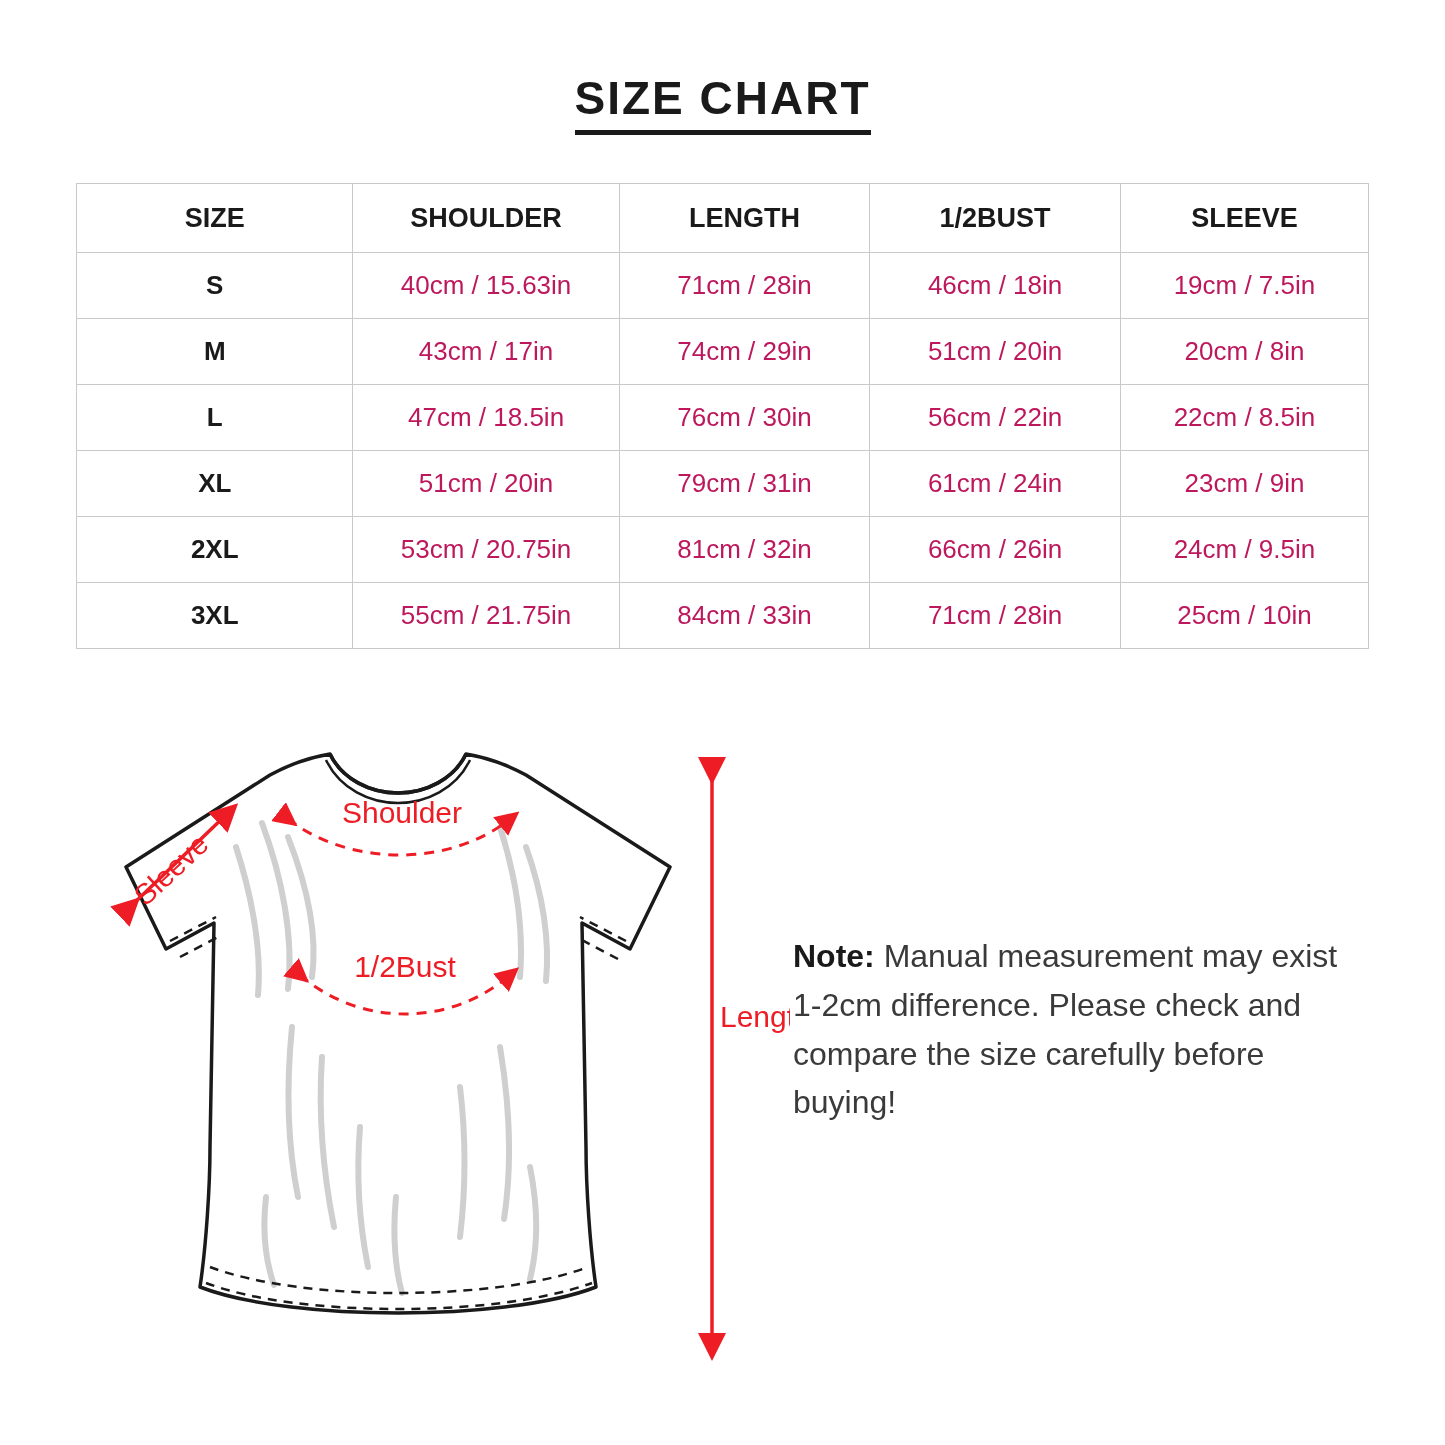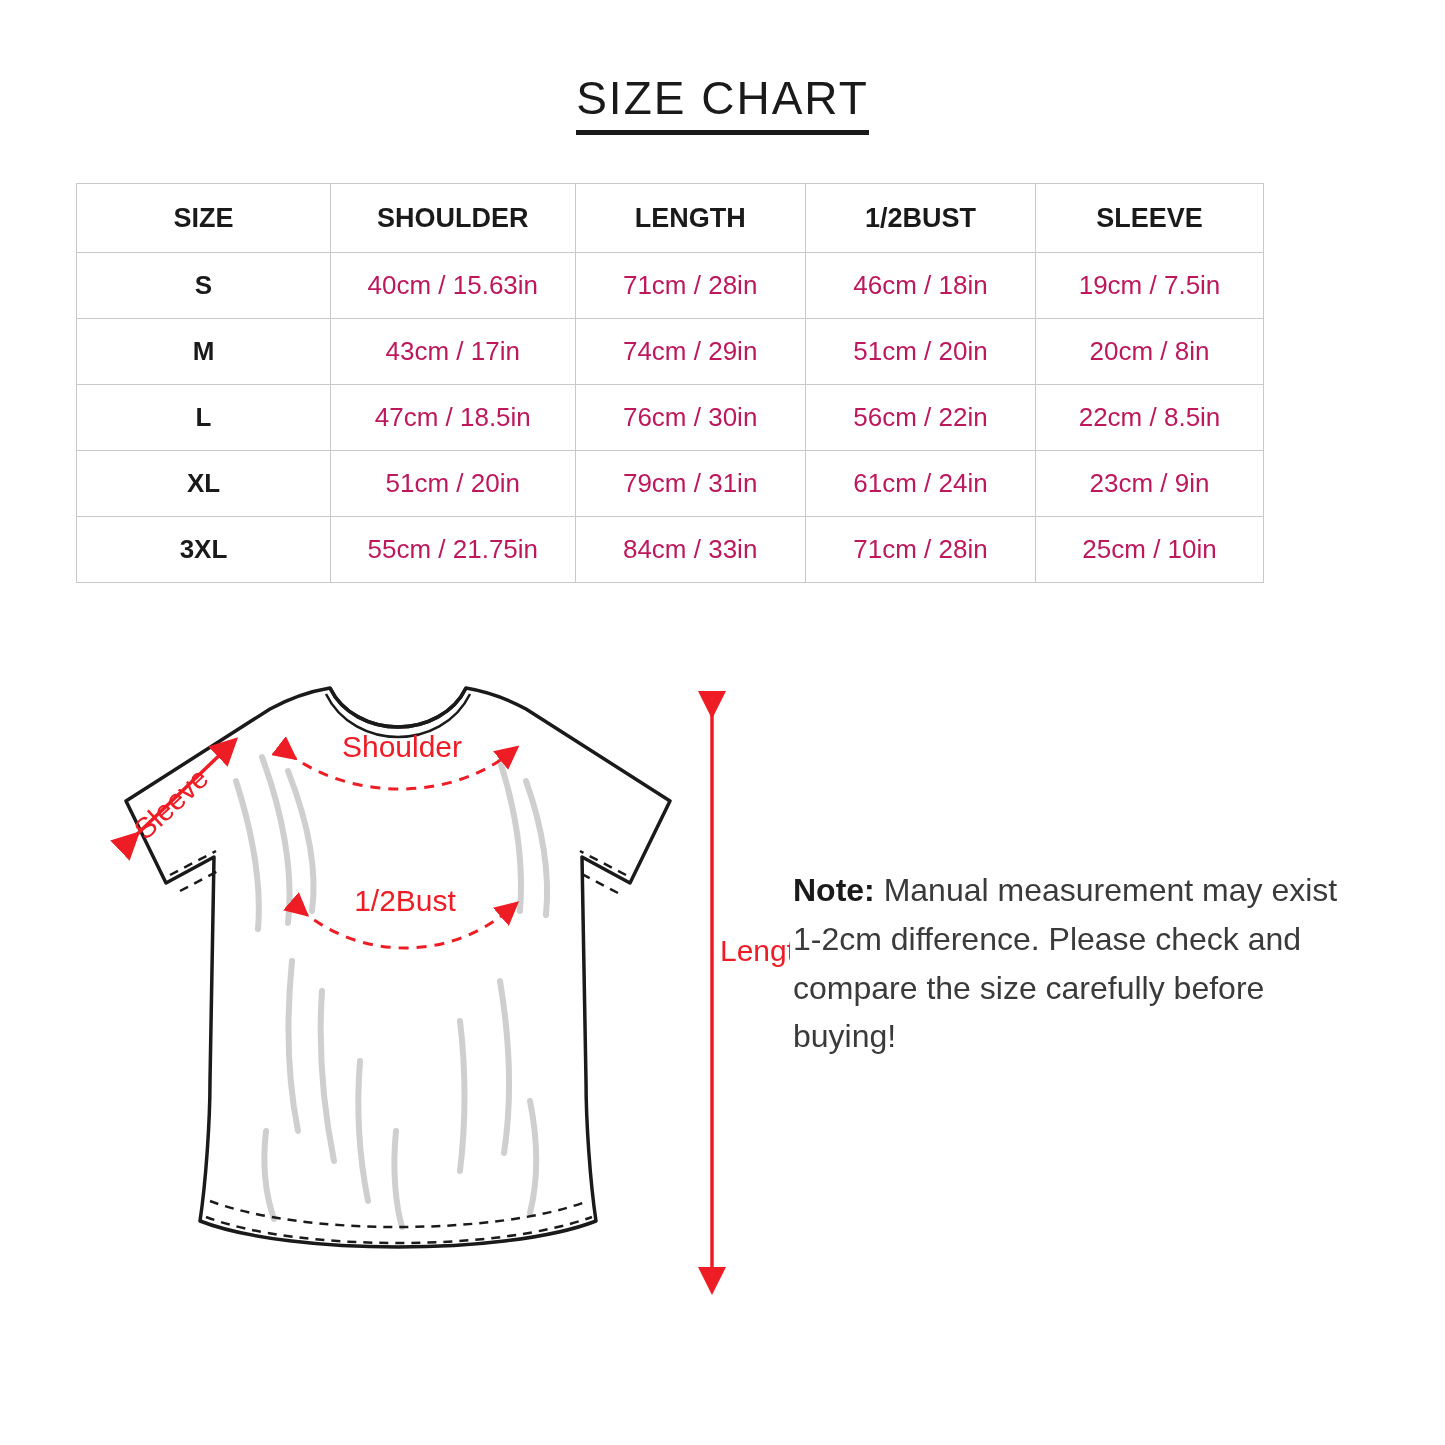--- a/index.html
+++ b/index.html
@@ -17,34 +17,34 @@
   }
 
   
   .title-wrap {
     text-align: center;
     padding-top: 74px;
   }
   .chart-title {
     display: inline-block;
     font-size: 46px;
-    font-weight: normal;
+    font-weight: bold;
     letter-spacing: 2px;
     color: #1a1a1a;
     border-bottom: 5px solid #1a1a1a;
     padding-bottom: 8px;
     line-height: 1.05;
   }
 
   
   .table-wrap {
     margin: 48px 76px 0 76px;
   }
   table.size-table {
-    width: 1188px;
+    width: 1293px;
     border-collapse: collapse;
     table-layout: fixed;
     padding-left: 32px;
   }
   table.size-table th,
   table.size-table td {
     border: 1px solid #c9c9c9;
     text-align: center;
     height: 63px;
     font-size: 26px;
@@ -140,20 +140,27 @@
         <td>76cm / 30in</td>
         <td>56cm / 22in</td>
         <td>22cm / 8.5in</td>
       </tr>
       <tr>
         <td class="size-col">XL</td>
         <td>51cm / 20in</td>
         <td>79cm / 31in</td>
         <td>61cm / 24in</td>
         <td>23cm / 9in</td>
+      </tr>
+      <tr>
+        <td class="size-col">2XL</td>
+        <td>53cm / 20.75in</td>
+        <td>81cm / 32in</td>
+        <td>66cm / 26in</td>
+        <td>24cm / 9.5in</td>
       </tr>
       <tr>
         <td class="size-col">3XL</td>
         <td>55cm / 21.75in</td>
         <td>84cm / 33in</td>
         <td>71cm / 28in</td>
         <td>25cm / 10in</td>
       </tr>
     </tbody>
   </table>

